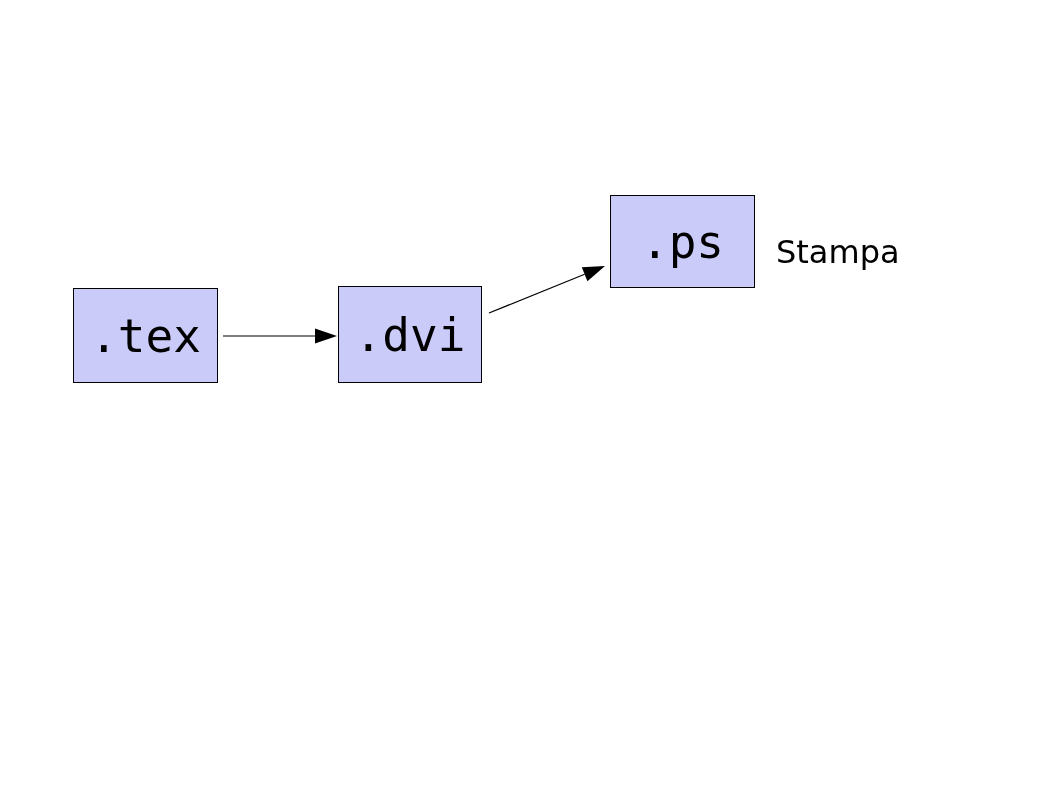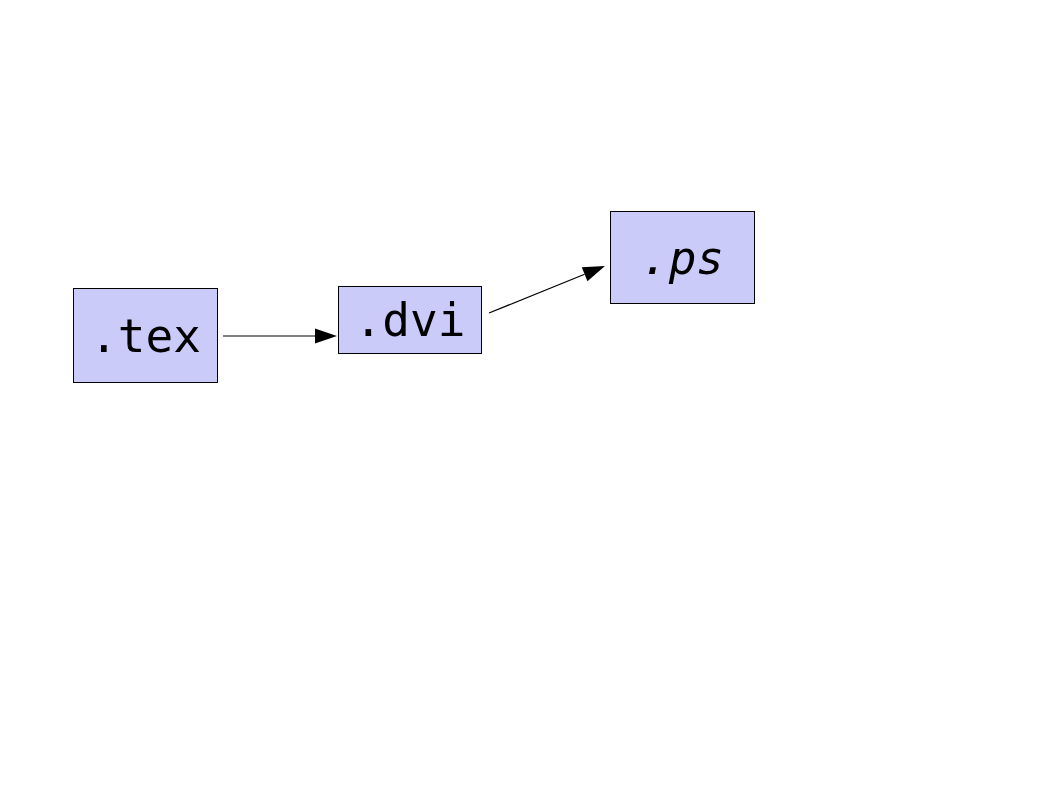--- a/index.html
+++ b/index.html
@@ -54,22 +54,23 @@
   <svg id="arrow-layer" width="1058" height="794" viewBox="0 0 1058 794" xmlns="http://www.w3.org/2000/svg">
       <g>
         <line x1="223" y1="336" x2="315" y2="336" stroke="#000000" stroke-width="1.2"></line>
         <polygon points="337,336 315,343.5 315,328.5" fill="#000000"></polygon>
       </g>
       <g>
         <line x1="489" y1="313" x2="584.6100824124378" y2="274.26143212599504" stroke="#000000" stroke-width="1.2"></line>
         <polygon points="605,266 587.4264797281179,281.2125403944822 581.7936850967577,267.3103238575079" fill="#000000"></polygon>
       </g>
     </svg>
+  <div class="caption" style="left: 776px; top: 236px; color: rgb(0, 0, 0);">Stampa</div>
 <div class="node" style="left: 73px; top: 288px; width: 145px; height: 95px; background: rgb(203, 203, 249); border-color: rgb(0, 0, 0);">
       <span class="node-label" style="color: rgb(0, 0, 0); text-align: center;">.tex</span>
     </div>
-    <div class="node" style="left: 338px; top: 286px; width: 144px; height: 68px; background: rgb(203, 203, 249); border-color: rgb(0, 0, 0);">
+    <div class="node" style="left: 338px; top: 286px; width: 144px; height: 97px; background: rgb(203, 203, 249); border-color: rgb(0, 0, 0);">
       <span class="node-label" style="color: rgb(0, 0, 0);">.dvi</span>
     </div>
-    <div class="node" style="left: 610px; top: 211px; width: 145px; height: 93px; background: rgb(203, 203, 249); border-color: rgb(0, 0, 0); font-style: italic;">
+    <div class="node" style="left: 610px; top: 195px; width: 145px; height: 93px; background: rgb(203, 203, 249); border-color: rgb(0, 0, 0);">
       <span class="node-label" style="color: rgb(0, 0, 0);">.ps</span>
     </div>
   </div>
 
 </body></html>

